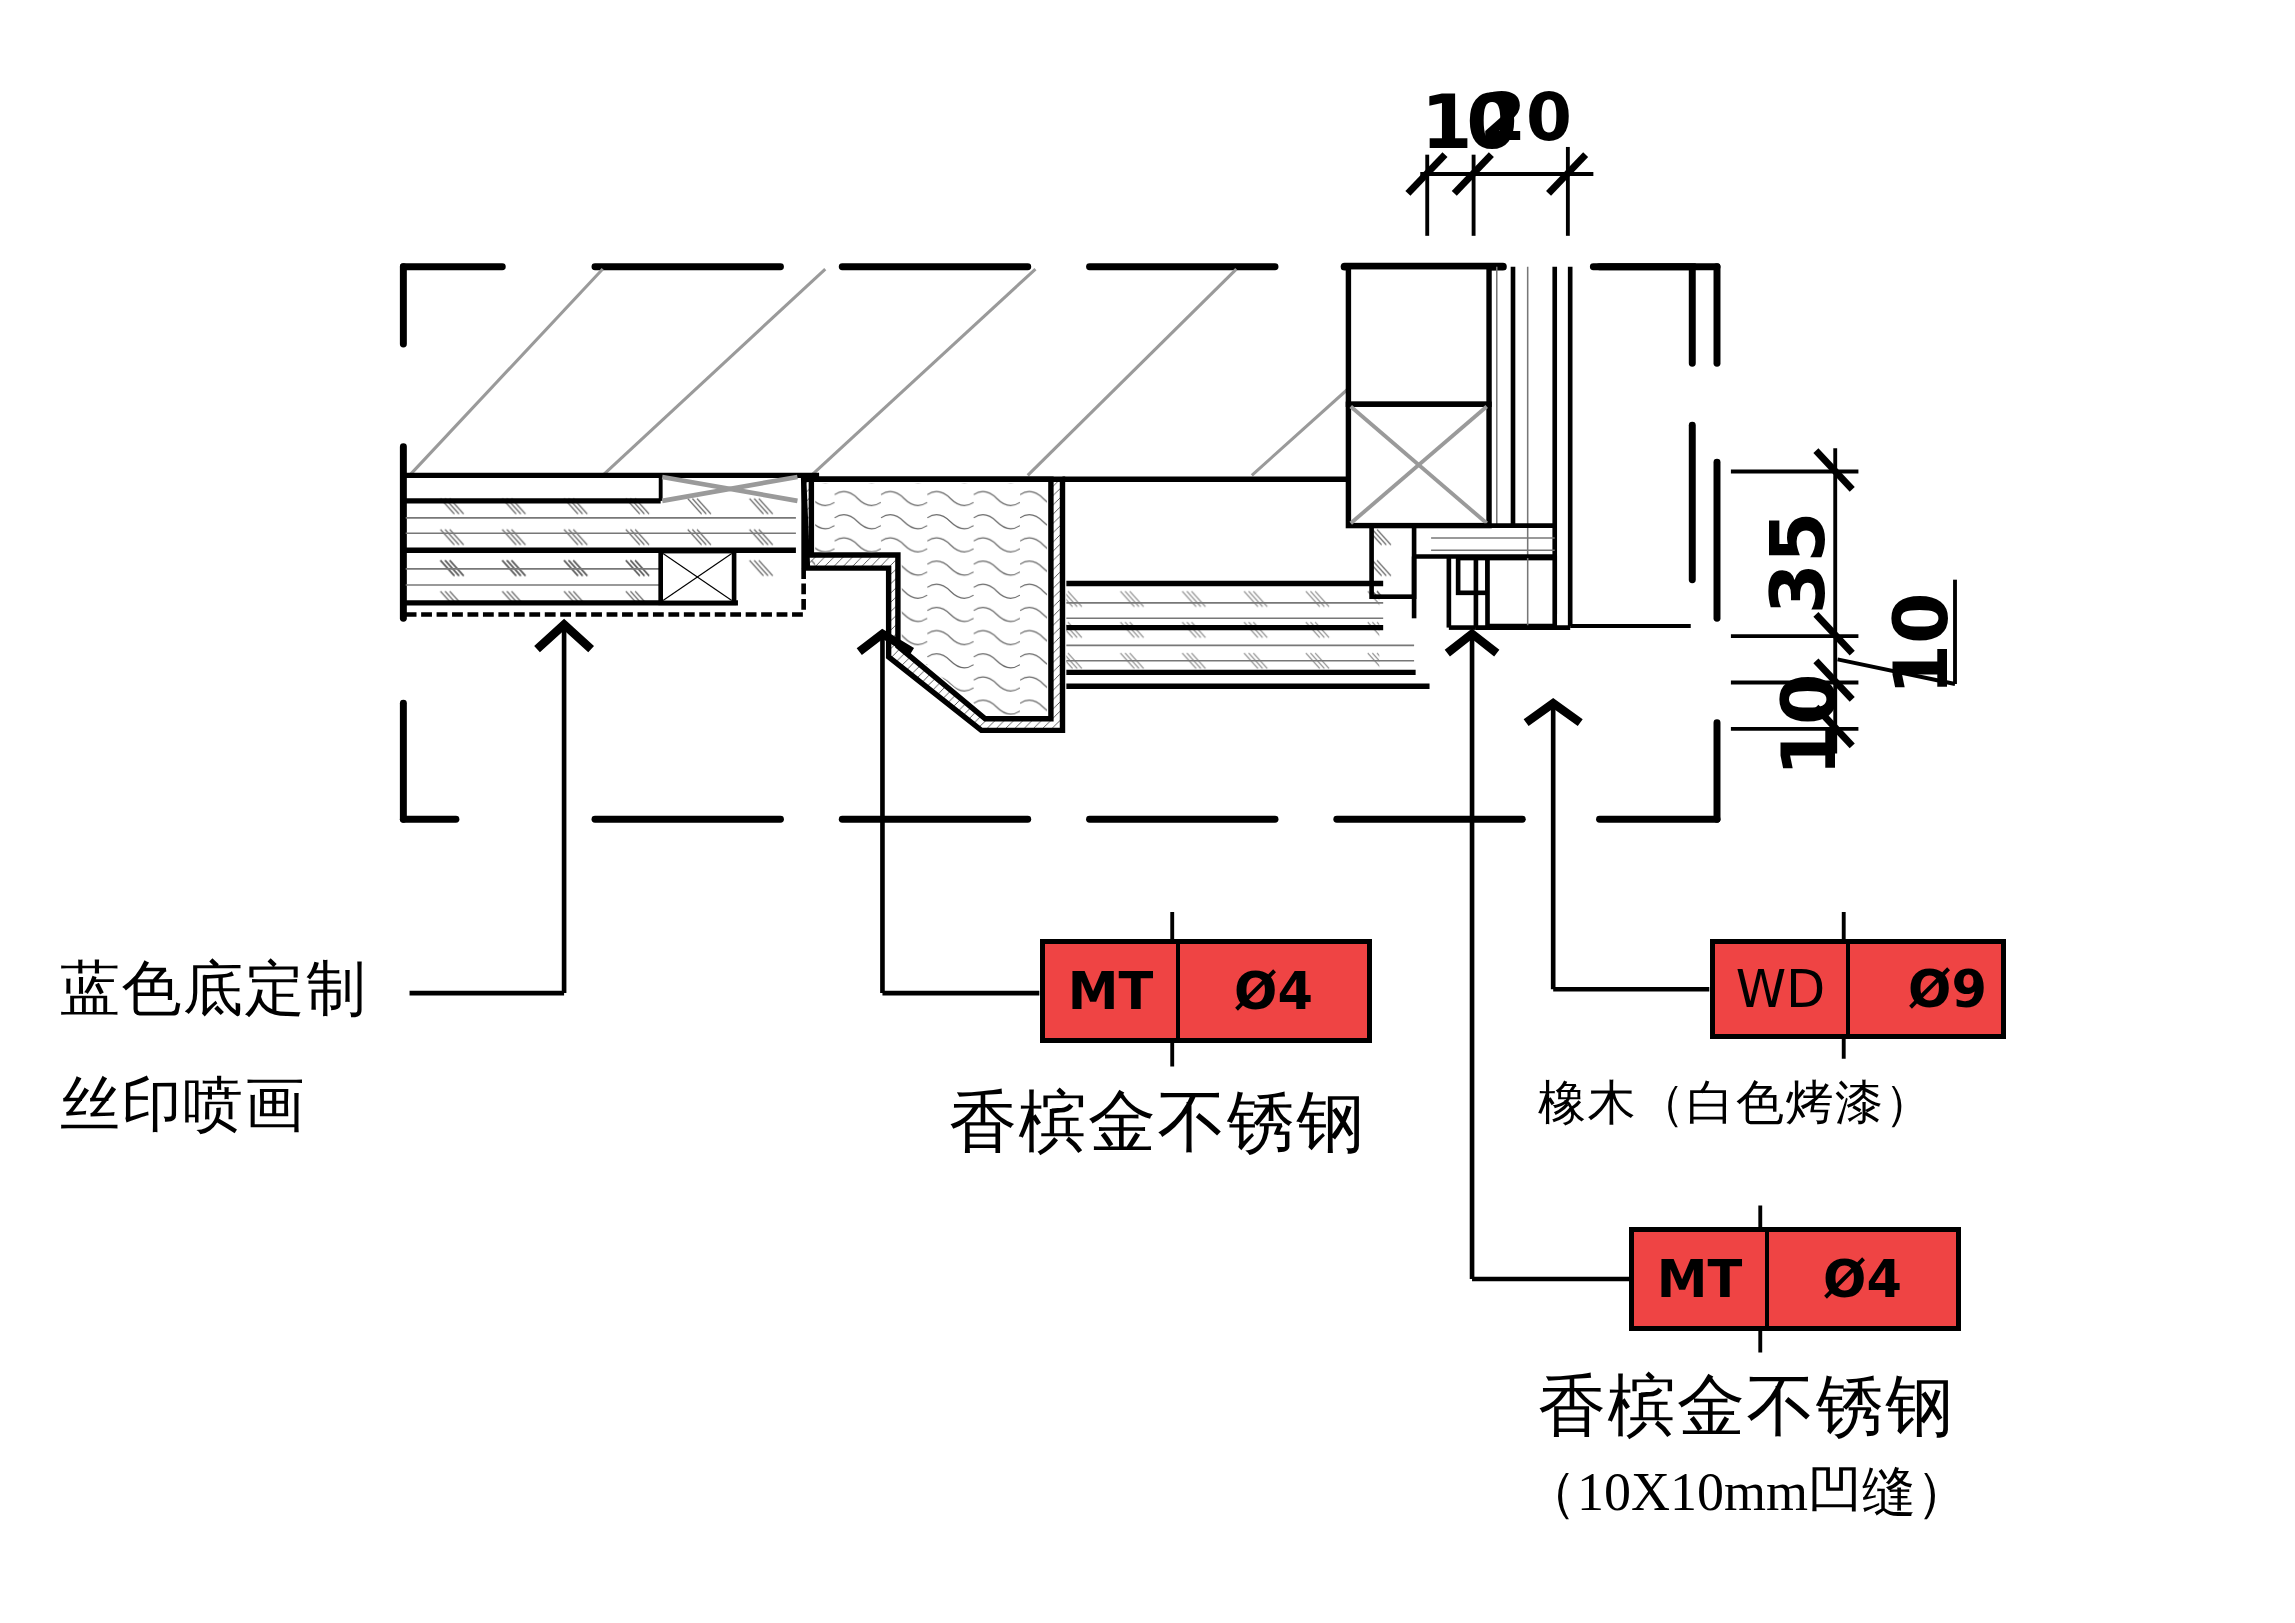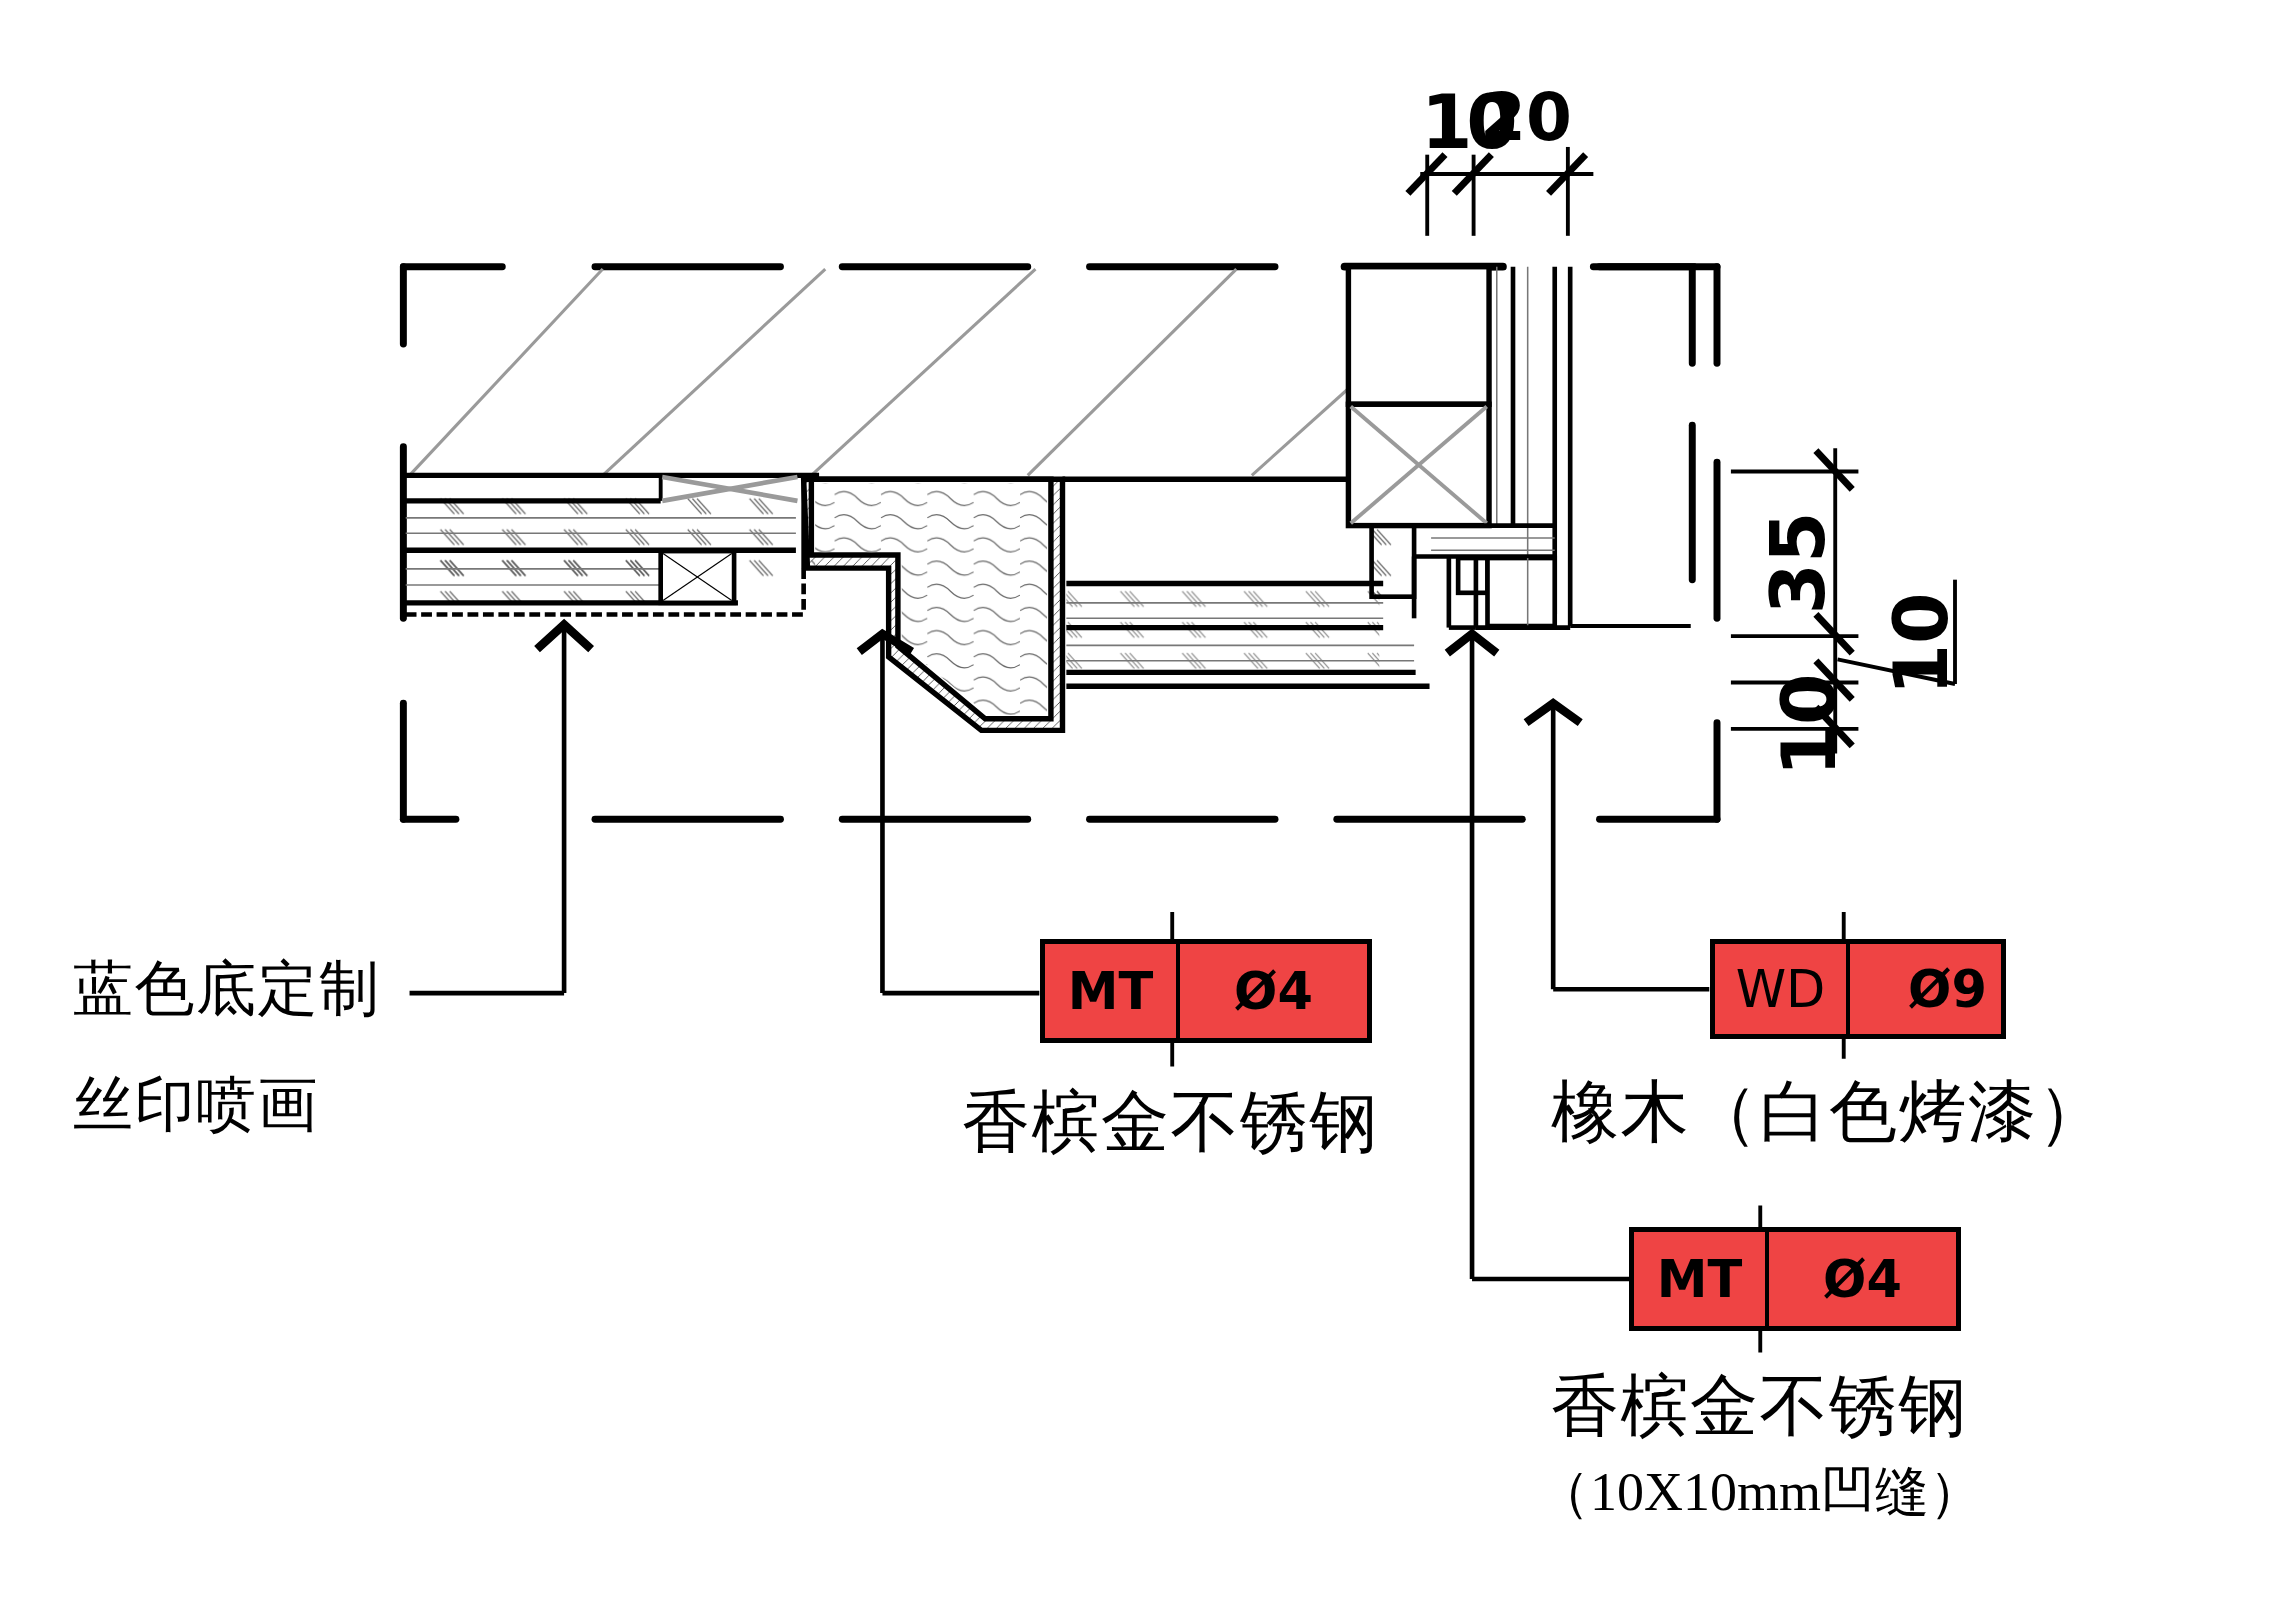--- a/index.html
+++ b/index.html
@@ -1,18 +1,18 @@
 <!DOCTYPE html>
 <html style="font-size:12.4px"><head>
 <meta charset="utf-8">
 <style>
   html,body{margin:0;padding:0;background:#fff;}
   body{width:2295px;height:1623px;position:relative;overflow:hidden;font-family:"DejaVu Serif","Liberation Serif",serif;}
   svg#drawing{position:absolute;left:0;top:0;}
-  .lbl{position:absolute;color:#000;white-space:nowrap;line-height:1;margin-left:13px;}
+  .lbl{position:absolute;color:#000;white-space:nowrap;line-height:1;}
   .cn{font-family:"DejaVu Serif","Liberation Serif",serif;font-size:60px;letter-spacing:1.5px;}
   .cn-small{font-family:"Liberation Serif","DejaVu Serif",serif;font-size:54px;}
   .tag{position:absolute;border:5.4px solid #000;display:flex;box-sizing:border-box;background:#ef4444;}
   .tag .code,.tag .num{display:flex;align-items:center;justify-content:center;font-family:"DejaVu Sans","Liberation Sans",sans-serif;font-weight:bold;font-size:51px;}
   .tag .code{border-right:4.6px solid #000;}
   .dimtxt{font-family:"DejaVu Sans","Liberation Sans",sans-serif;font-size:57px;font-weight:bold;position:absolute;line-height:1;}
 </style>
 </head>
 <body>
 
@@ -195,21 +195,21 @@
 <div class="tag" style="left:1040px;top:939px;width:332px;height:104px;">
   <div class="code" style="width:131px;">MT</div>
   <div class="num" style="flex:1;">Ø4</div>
 </div>
 <div class="lbl cn" style="left:949px;top:1088px;font-size:68px;">香槟金不锈钢</div>
 
 <div class="tag" style="left:1710px;top:939px;width:296px;height:100px;">
   <div class="code" style="width:131px;font-weight:normal;">WD</div>
   <div class="num" style="flex:1;margin-left:44px;">Ø9</div>
 </div>
-<div class="lbl cn" style="left:1538px;top:1078px;font-size:68px;">橡木（白色烤漆）</div>
+<div class="lbl cn" style="left:1538px;top:1078px;font-size:48px;">橡木（白色烤漆）</div>
 
 <div class="tag" style="left:1629px;top:1227px;width:332px;height:104px;">
   <div class="code" style="width:131px;">MT</div>
   <div class="num" style="flex:1;">Ø4</div>
 </div>
 <div class="lbl cn" style="left:1538px;top:1372px;font-size:68px;">香槟金不锈钢</div>
 <div class="lbl cn-small" style="left:1523px;top:1465px;">（10X10mm凹缝）</div>
 
 
 </body></html>

